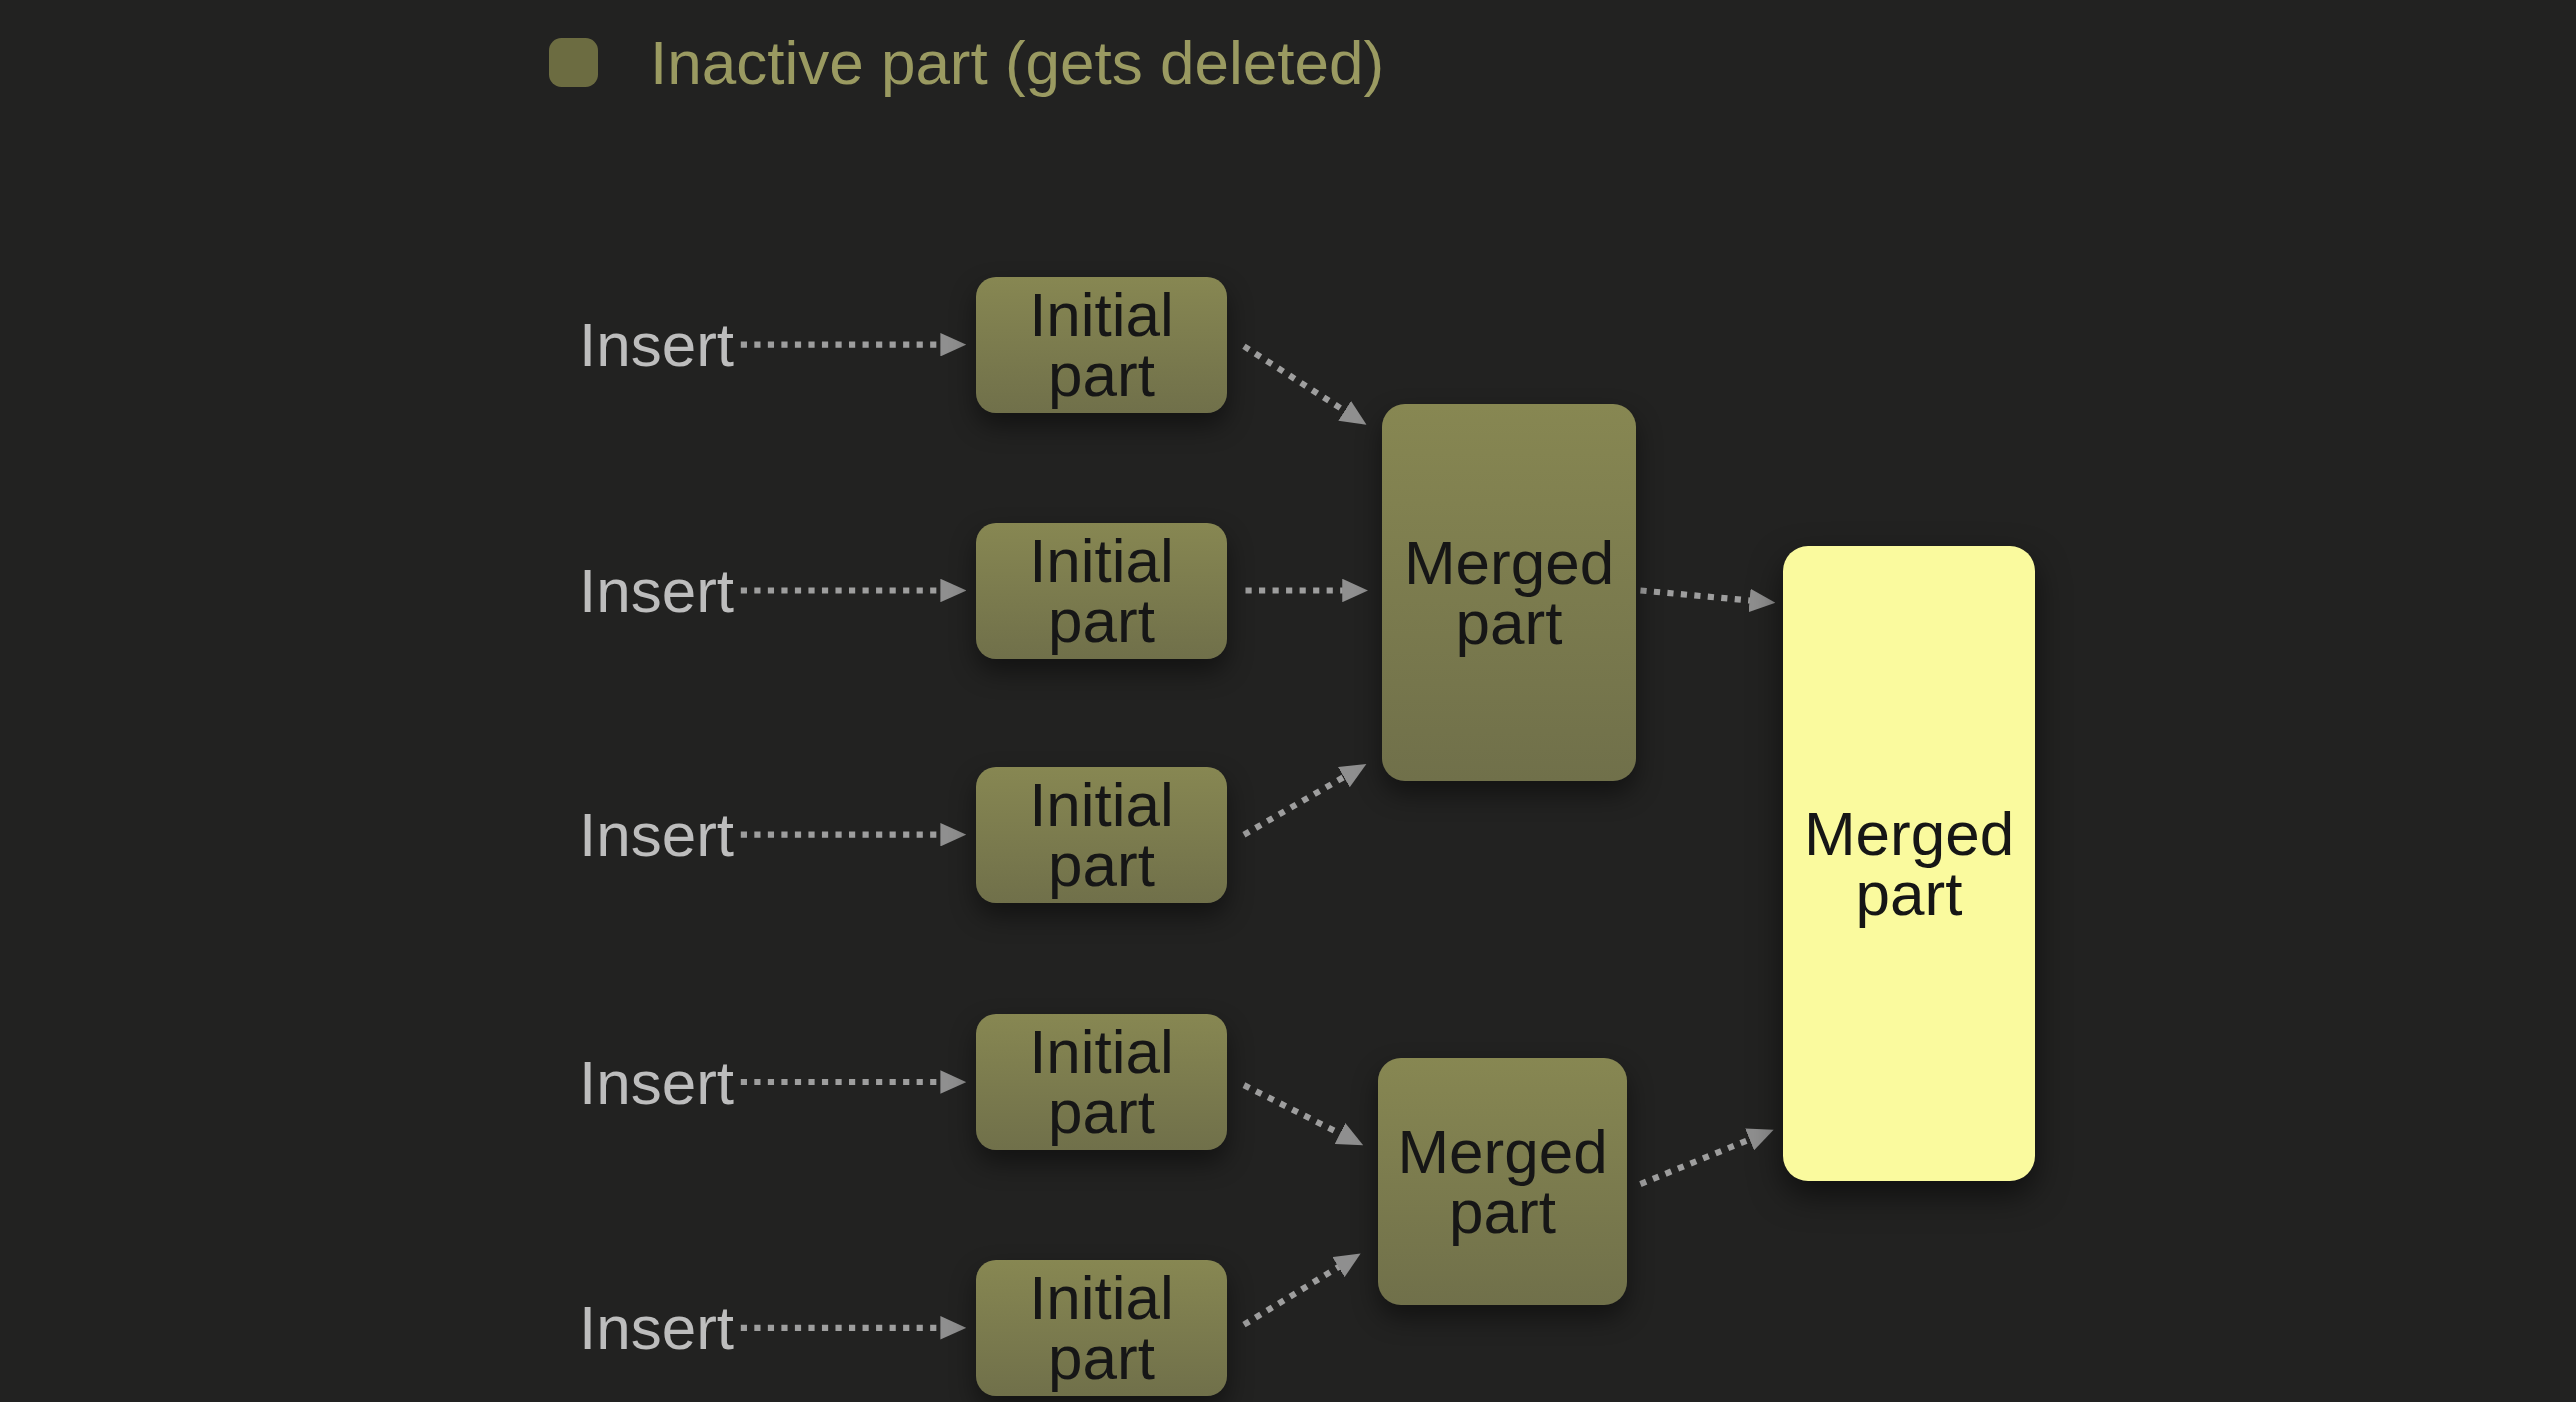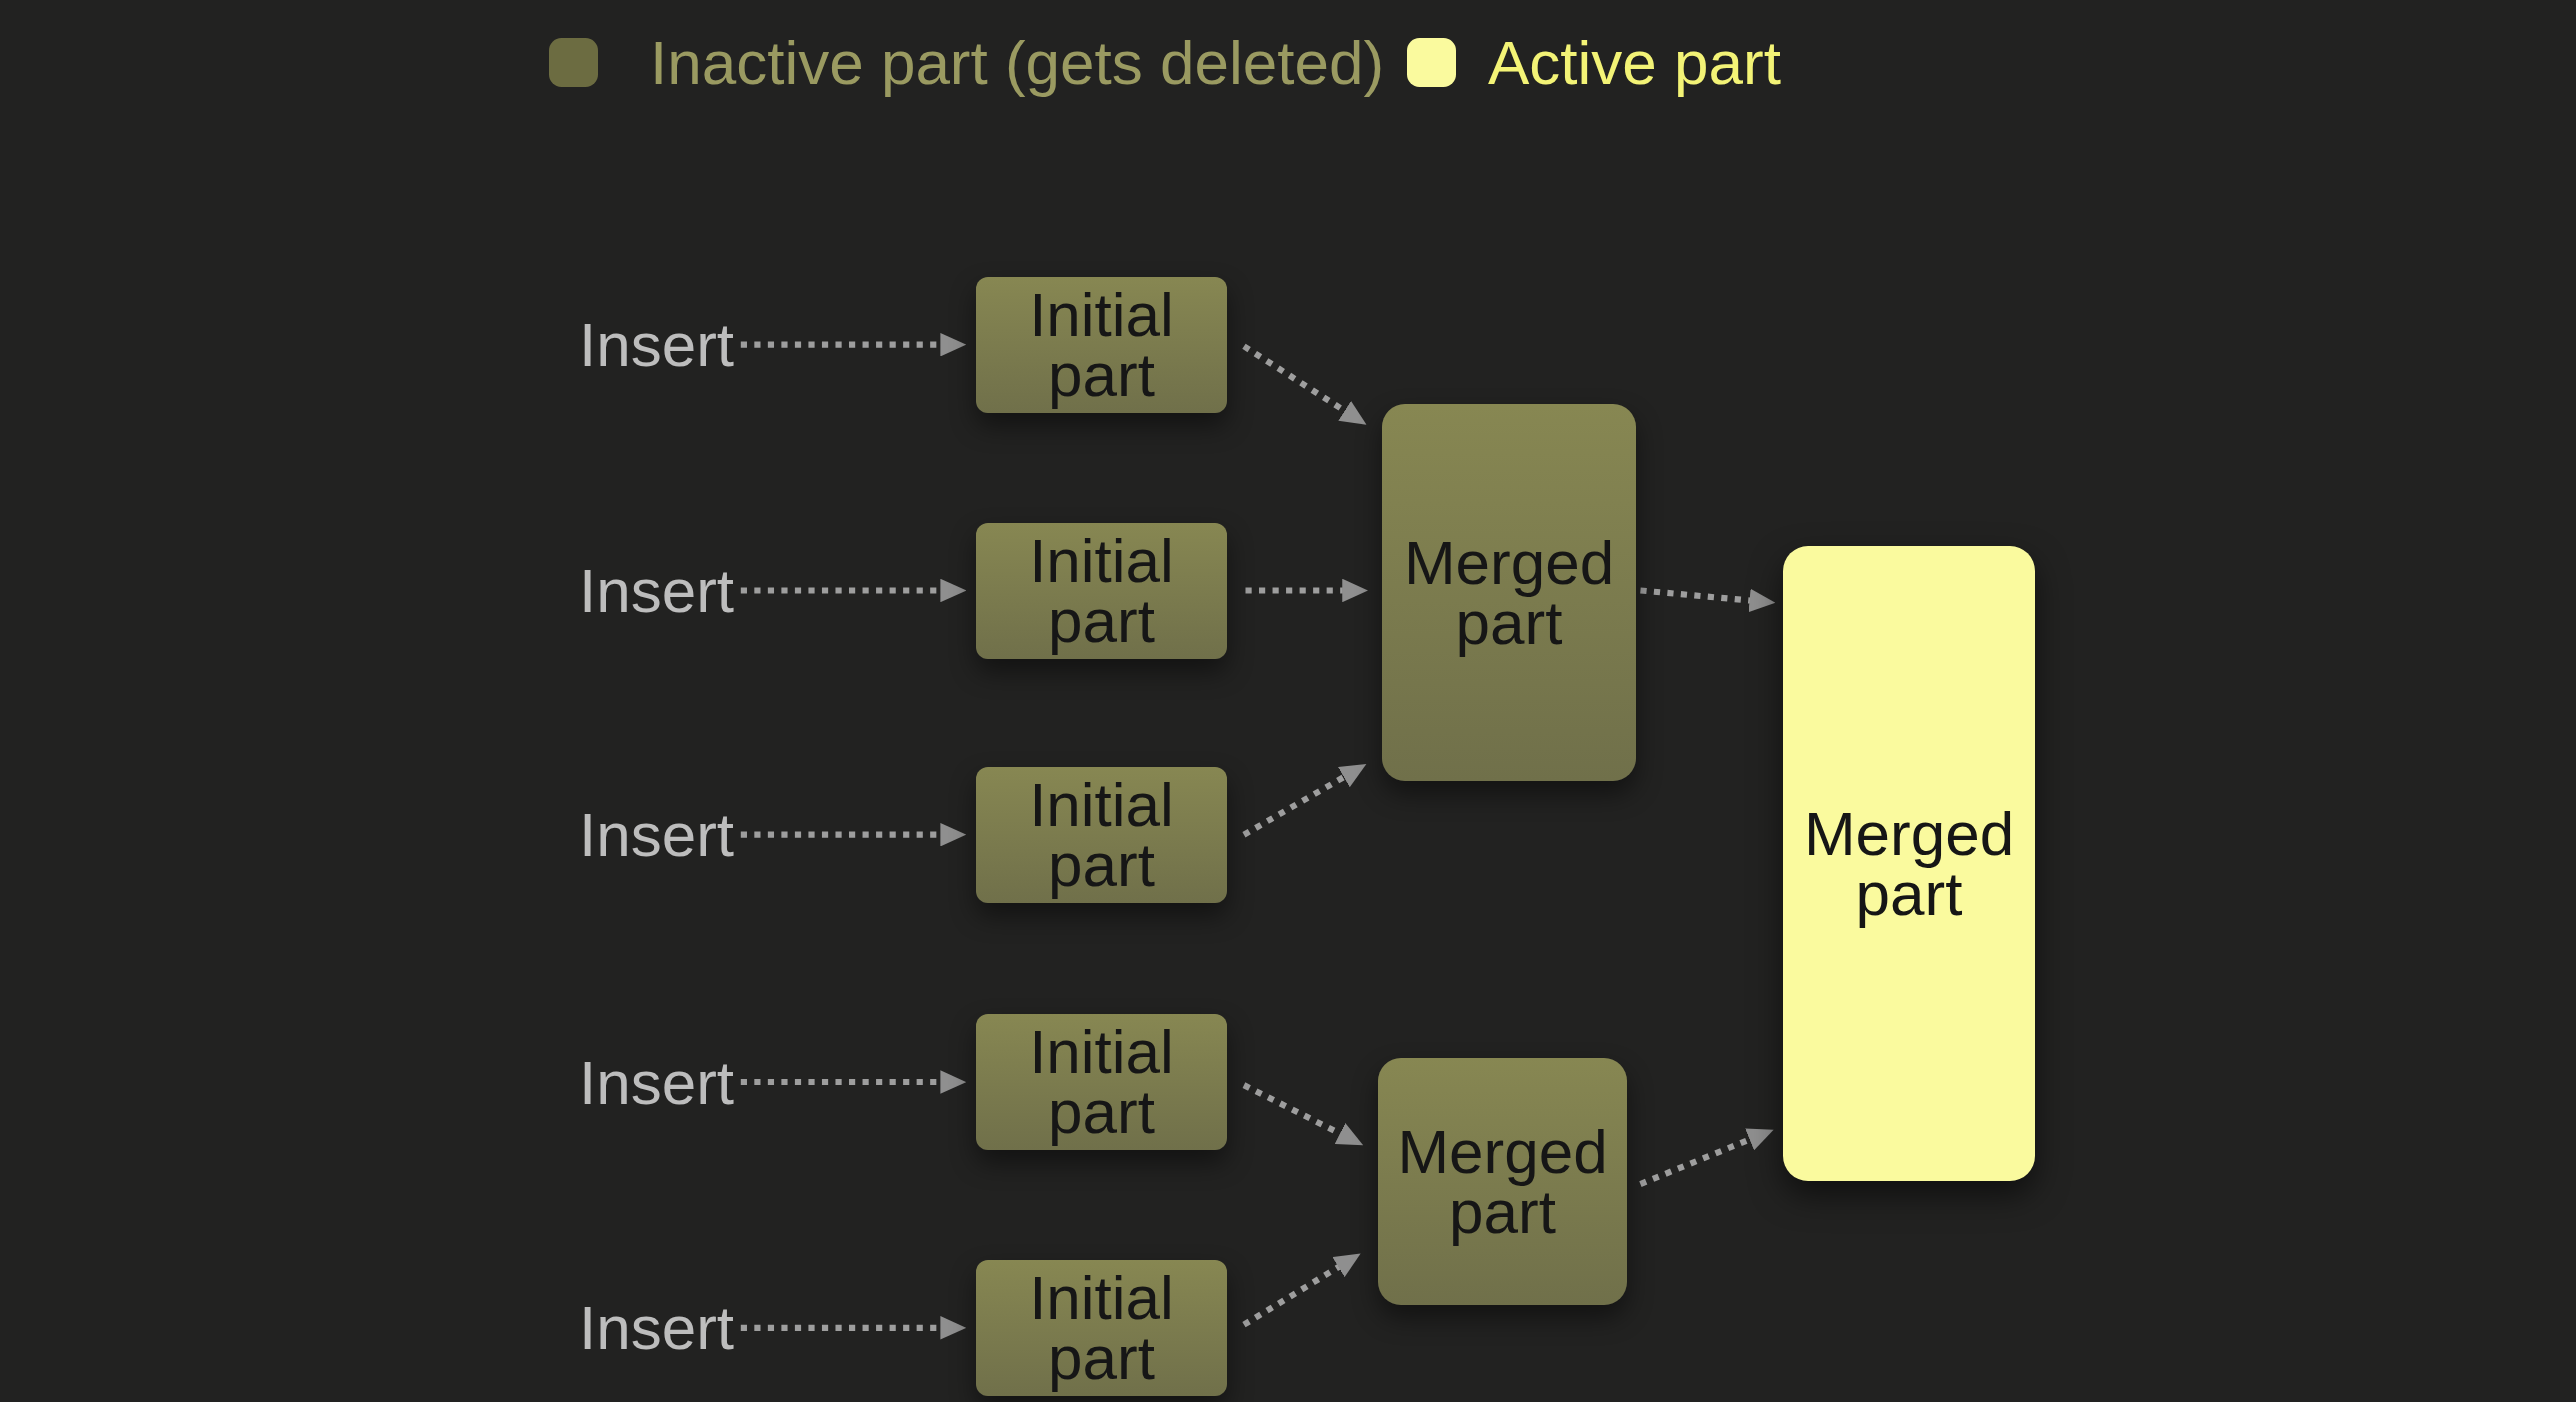--- a/index.html
+++ b/index.html
@@ -33,21 +33,21 @@
   .node{
     position:absolute;
     display:flex;align-items:center;justify-content:center;
     text-align:center;
     font-size:62px;line-height:60px;
     color:var(--node-text,#161616);
     box-shadow:0 12.4px 26px rgba(0,0,0,0.45);
   }
   .node.olive{
     background:linear-gradient(180deg,var(--inactive-fill-top,#878752),var(--inactive-fill-bottom,#70704a));
-    border-radius:12px;
+    border-radius:20px;
   }
   .node.merged{border-radius:23px;}
   .node.yellow{
     background:var(--active-fill,#fafa9e);
     border-radius:25px;
     box-shadow:0 14px 32px rgba(0,0,0,0.55);
   }
   
   .arrow-layer{position:absolute;left:0;top:0;pointer-events:none;}
   .dash{
@@ -59,24 +59,20 @@
   .head{fill:var(--arrow-head,#8f8f8f);}
 </style>
 </head>
 <body>
 
 <div class="canvas">
 
   <div class="legend-group" style="left:549px;">
     <div class="legend-swatch inactive"></div>
     <div class="legend-label inactive">Inactive part (gets deleted)</div>
-  </div>
-  <div class="legend-group" style="left:1407px;">
-    <div class="legend-swatch active"></div>
-    <div class="legend-label active">Active part</div>
   </div>
 
   <div class="insert-label" style="top:310px;">Insert</div>
   <div class="insert-label" style="top:556px;">Insert</div>
   <div class="insert-label" style="top:800px;">Insert</div>
   <div class="insert-label" style="top:1048px;">Insert</div>
   <div class="insert-label" style="top:1293px;">Insert</div>
 
   <svg class="arrow-layer" width="2576" height="1402" viewBox="0 0 3332 1814">
     <defs>

